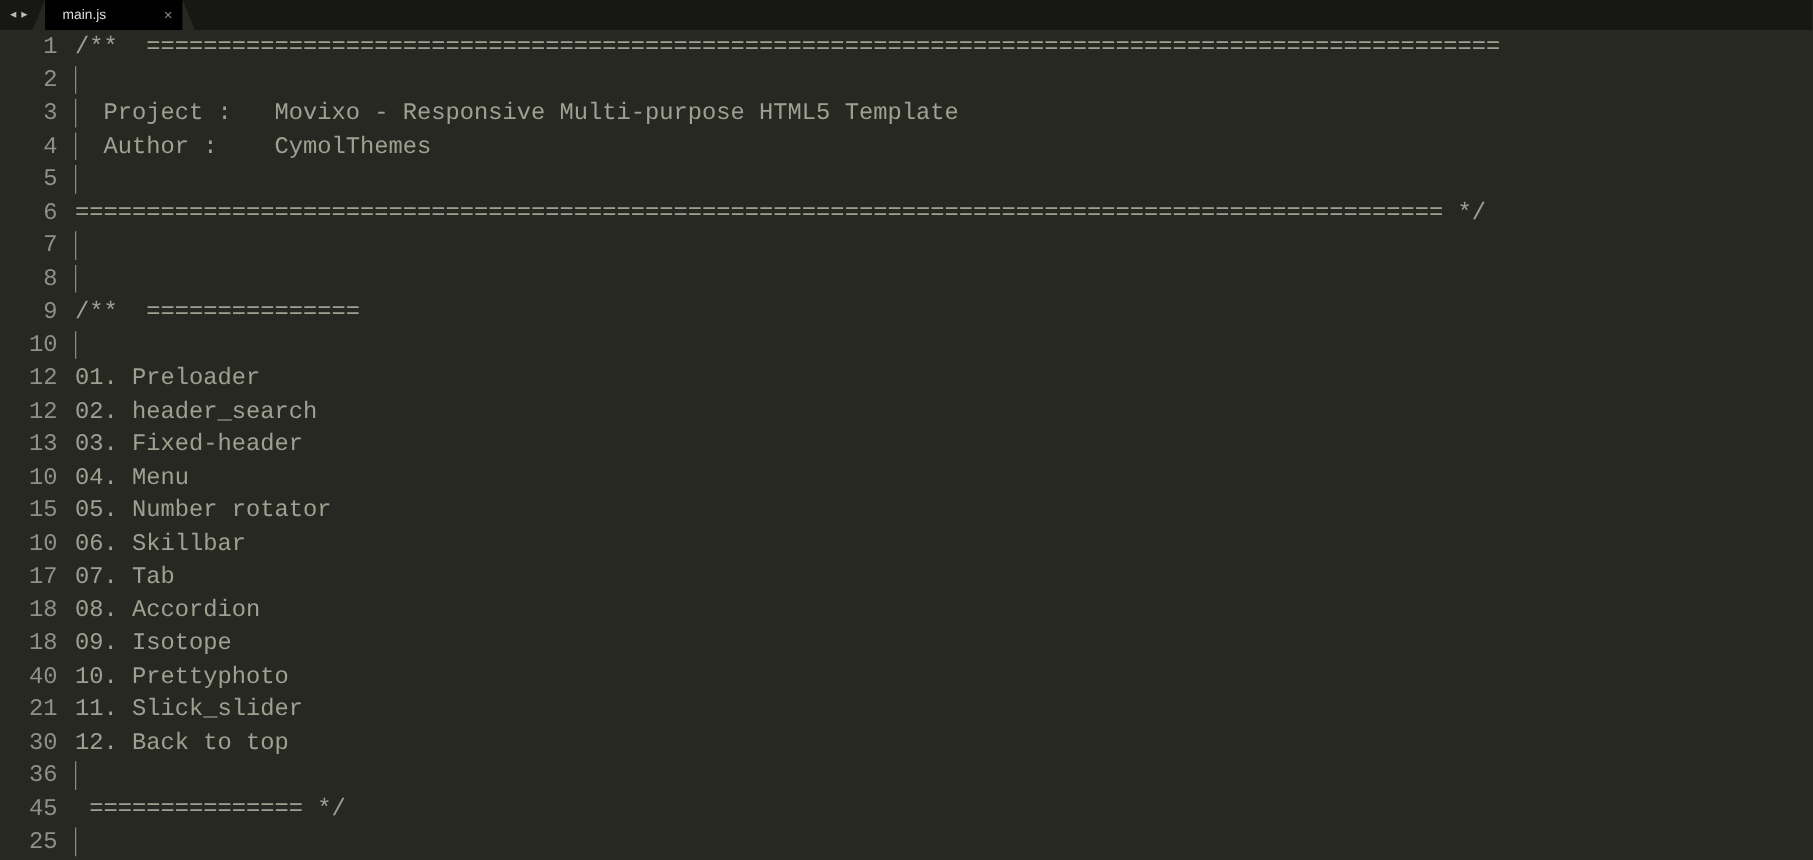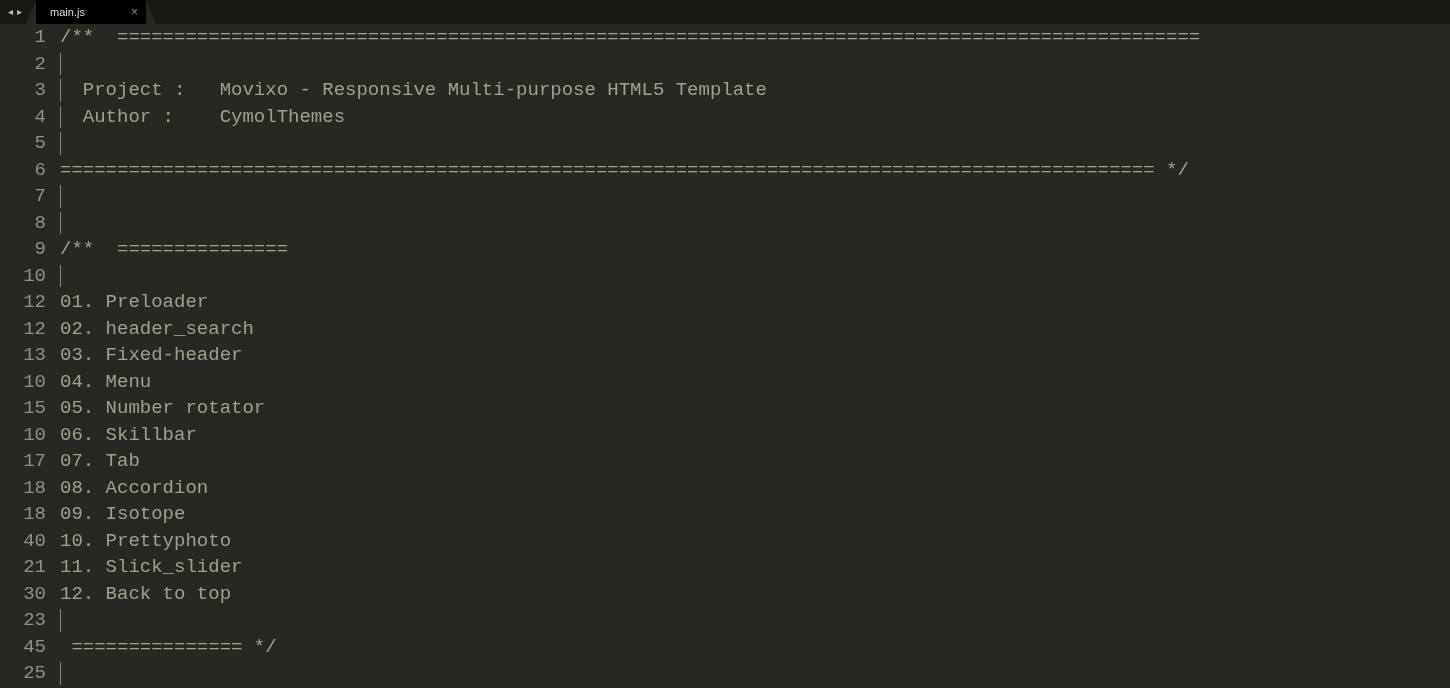--- a/index.html
+++ b/index.html
@@ -142,18 +142,18 @@
       <div>13</div>
       <div>10</div>
       <div>15</div>
       <div>10</div>
       <div>17</div>
       <div>18</div>
       <div>18</div>
       <div>40</div>
       <div>21</div>
       <div>30</div>
-      <div>23</div>
+      <div>36</div>
       <div>45</div>
       <div>25</div>
     </div>
   <div class="code" id="code"><span class="line comment">/**  ===============================================================================================</span><span class="line comment caret-line"> </span><span class="line comment caret-line">  Project :   Movixo - Responsive Multi-purpose HTML5 Template</span><span class="line comment caret-line">  Author :    CymolThemes</span><span class="line comment caret-line"> </span><span class="line comment">================================================================================================ */</span><span class="line comment caret-line"> </span><span class="line comment caret-line"> </span><span class="line comment">/**  ===============</span><span class="line comment caret-line"> </span><span class="line comment">01. Preloader</span><span class="line comment">02. header_search</span><span class="line comment">03. Fixed-header</span><span class="line comment">04. Menu</span><span class="line comment">05. Number rotator</span><span class="line comment">06. Skillbar</span><span class="line comment">07. Tab</span><span class="line comment">08. Accordion</span><span class="line comment">09. Isotope</span><span class="line comment">10. Prettyphoto</span><span class="line comment">11. Slick_slider</span><span class="line comment">12. Back to top</span><span class="line comment caret-line"> </span><span class="line comment"> =============== */</span><span class="line comment caret-line"> </span></div>
 </div>
 
 </body></html>

